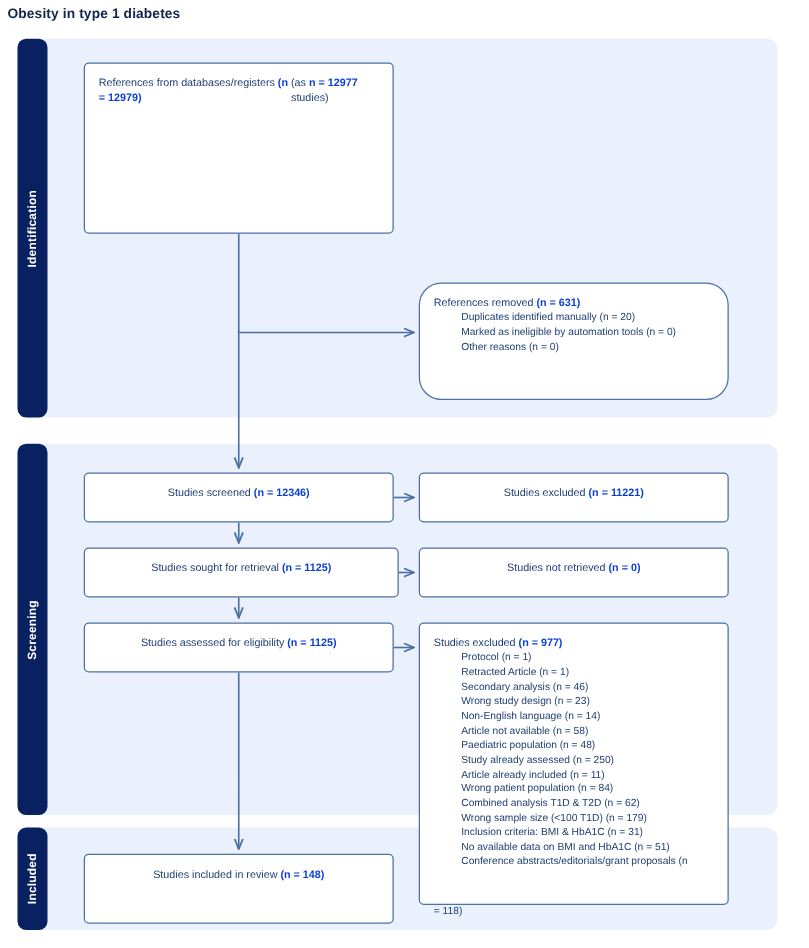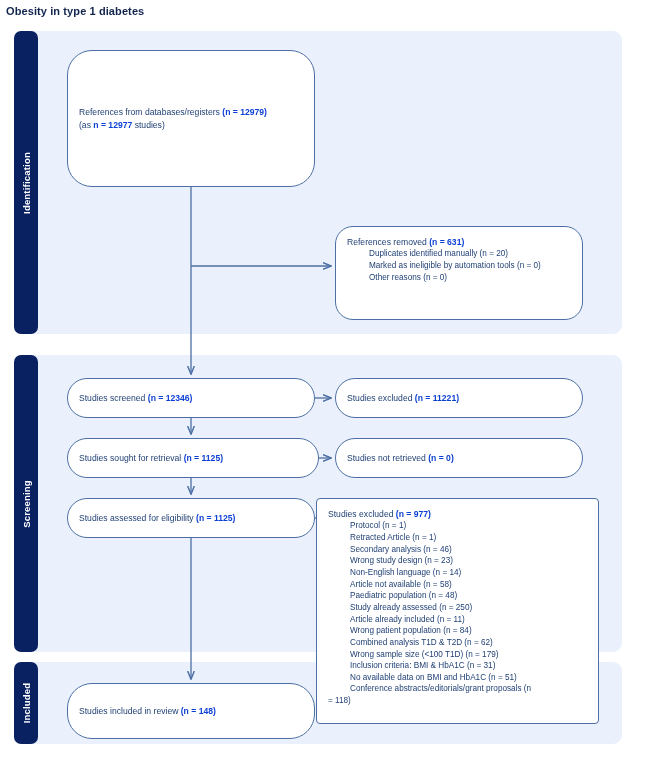--- a/index.html
+++ b/index.html
@@ -73,23 +73,22 @@
     border: 1.3px solid #4d6fa3;
     border-radius: 4px;
     box-sizing: border-box;
     padding: 9px 11px;
     color: #1f3f73;
     font-size: 8.6px;
     line-height: 1.45;
   }
   .flow-box.v-center {
     display: flex;
-    flex-direction: column;
+    flex-direction: row;
     justify-content: center;
-    border-radius: 25px;
   }
   .flow-box .hdr {
     color: #1f3f73;
     white-space: normal;
   }
   .flow-box .n {
     color: #0b3fd4;
     font-weight: bold;
   }
   .sub-list {
@@ -98,31 +97,32 @@
     list-style: none;
   }
   .sub-list li {
     padding-left: 22px;
     color: #1f3f73;
     font-size: 8.2px;
     line-height: 1.42;
   }
   .sub-list li.wrap-cont {
     padding-left: 0px;
+    margin-top: 28px;
   }
 
   
   #box-records      { left: 67px;  top: 50px;  width: 248px; height: 137px; }
   #box-removed      { left: 335px; top: 226px; width: 248px; height: 94px; border-radius: 18px;  }
   #box-screened     { left: 67px;  top: 378px; width: 248px; height: 40px;  }
   #box-excluded1    { left: 335px; top: 378px; width: 248px; height: 40px;  }
   #box-sought       { left: 67px;  top: 438px; width: 252px; height: 40px; justify-content: center;  }
   #box-notretrieved { left: 335px; top: 438px; width: 248px; height: 40px;  }
   #box-assessed     { left: 67px;  top: 498px; width: 248px; height: 40px;  }
-  #box-excluded2    { left: 316px; top: 498px; width: 283px; height: 226px; }
+  #box-excluded2    { left: 335px; top: 498px; width: 248px; height: 226px; }
   #box-included     { left: 67px;  top: 683px; width: 248px; height: 56px;  }
 
   
   #connectors {
     position: absolute;
     left: 0; top: 0;
     width: 647px;
     height: 758px;
     pointer-events: none;
   }

